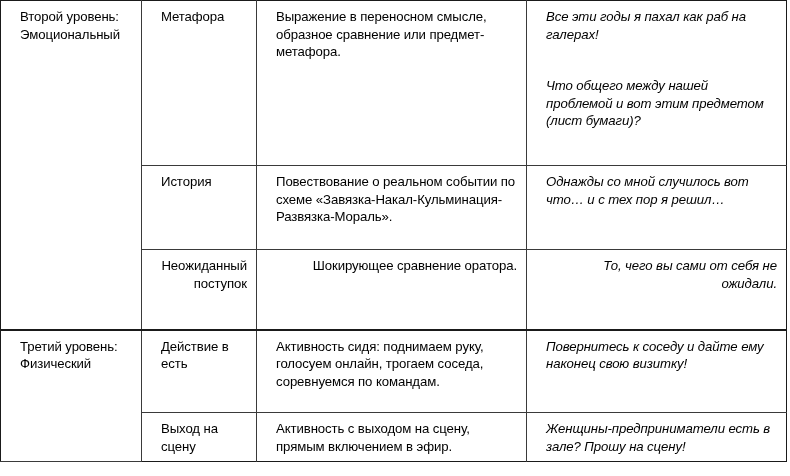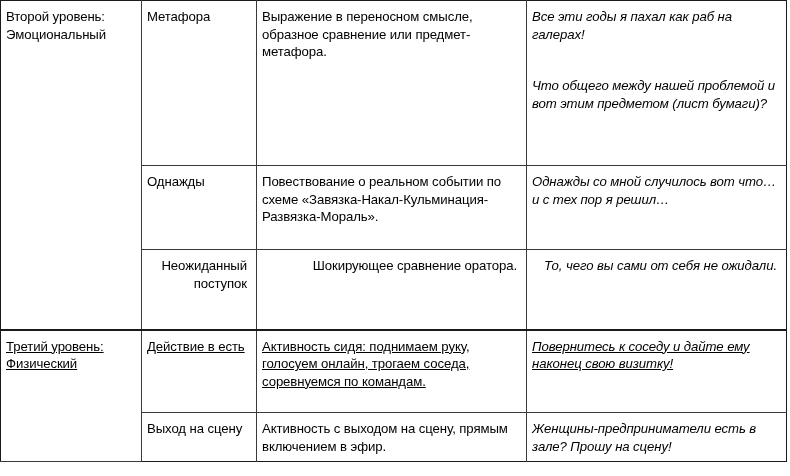--- a/index.html
+++ b/index.html
@@ -30,21 +30,21 @@
     border-top: 1.5px solid #1a1a1a;
     border-left: 1.5px solid #1a1a1a;
     border-right: 1.5px solid #1a1a1a;
     border-bottom: 1.5px solid #1a1a1a;
   }
 
   table.level-table td {
     border-right: 1px solid #3a3a3a;
     border-bottom: 1px solid #3a3a3a;
     vertical-align: top;
-    padding: 7px 9px 6px 5px;
+    padding: 7px 9px 6px 19px;
     font-size: 13.2px;
     line-height: 17.6px;
     letter-spacing: -0.1px;
   }
   table.level-table td:last-child {
     border-right: none;
   }
   table.level-table tr:last-child td {
     border-bottom: none;
   }
@@ -83,21 +83,20 @@
     display: block;
   }
   td.example-cell .ex-gap {
     display: block;
     height: 34px;
   }
 
   
   tr.section-break > td {
     border-top: 2.5px solid #1a1a1a;
-    text-decoration: underline;
   }
   tr.section-end > td {
     border-bottom: none;
   }
 
   .row-h-metafora   { height: 165px; }
   .row-h-istoria    { height: 84px;  }
   .row-h-postupok   { height: 80px; text-align: right;  }
   .row-h-deystvie   { height: 83px;  }
   .row-h-vyhod      { height: 46px;  }
@@ -124,21 +123,21 @@
         <td class="tool-cell">Метафора</td>
         <td class="desc-cell">Выражение в переносном смысле, образное сравнение или предмет-метафора.</td>
         <td class="example-cell">
           <span class="ex-line">Все эти годы я пахал как раб на галерах!</span>
           <span class="ex-gap"></span>
           <span class="ex-line">Что общего между нашей проблемой и вот этим предметом (лист бумаги)?</span>
         </td>
       </tr>
 
       <tr class="row-h-istoria">
-        <td class="tool-cell">Однажды</td>
+        <td class="tool-cell">История</td>
         <td class="desc-cell">Повествование о реальном событии по схеме «Завязка-Накал-Кульминация-Развязка-Мораль».</td>
         <td class="example-cell">
           <span class="ex-line">Однажды со мной случилось вот что… и с тех пор я решил…</span>
         </td>
       </tr>
 
       <tr class="row-h-postupok">
         <td class="tool-cell">Неожиданный поступок</td>
         <td class="desc-cell">Шокирующее сравнение оратора.</td>
         <td class="example-cell">

